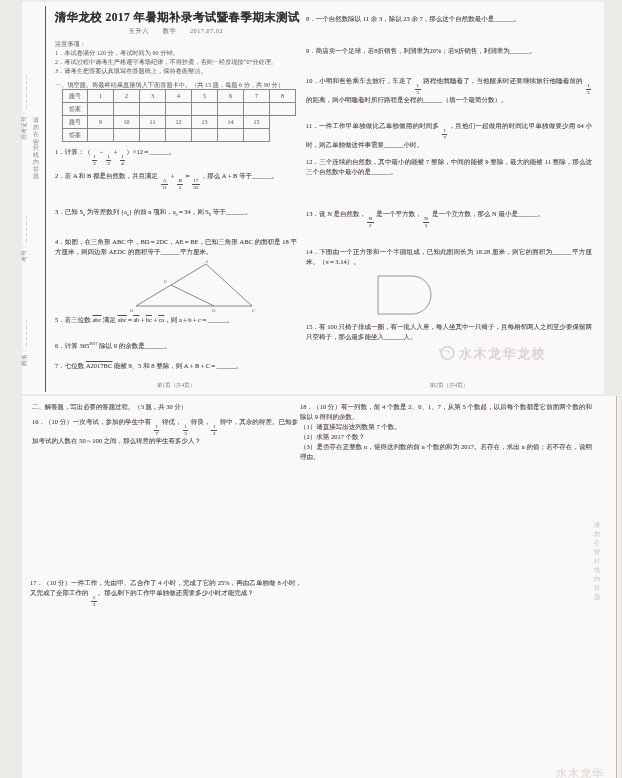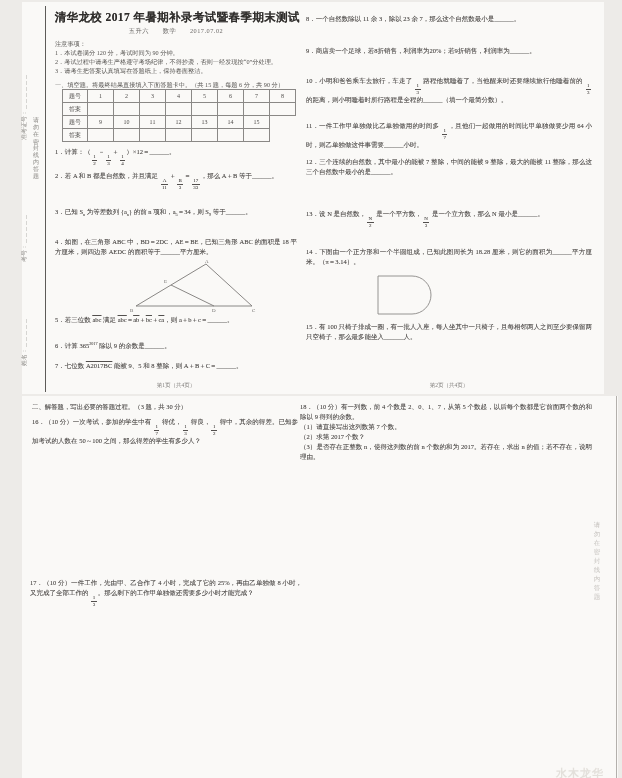--- a/index.html
+++ b/index.html
@@ -196,20 +196,29 @@
   <div class="q" style="left:306px; top:247px; width:286px;">14．下图由一个正方形和一个半圆组成，已知此图周长为 18.28 厘米，则它的面积为______平方厘米。（π＝3.14）。</div>
 
   <div class="fig" style="left:372px; top:272px;">
     <svg width="66" height="46" viewBox="0 0 66 46">
       <path d="M6,4 H40 A19,19 0 0 1 40,42 H6 Z" fill="none" stroke="#8a8886" stroke-width="0.9"></path>
     </svg>
   </div>
 
   <div class="q" style="left:306px; top:322px; width:286px;">15．有 100 只椅子排成一圈，有一批人入座，每人坐其中一只椅子，且每相邻两人之间至少要保留两只空椅子，那么最多能坐入______人。</div>
 
+  <div class="wm" style="left:438px; top:343px;">
+    <span>
+      <svg width="18" height="18" viewBox="0 0 18 18">
+        <circle cx="9.5" cy="10" r="6.3" fill="none" stroke="#d9d5d0" stroke-width="1.7"></circle>
+        <path d="M3.5,9 q-2.5,-1.5 -1.5,-4 M6.5,8.5 a3,3 0 0 1 5,1.5" fill="none" stroke="#d9d5d0" stroke-width="1.2"></path>
+      </svg>
+    </span>
+    <span class="wm-text">水木龙华龙校</span>
+  </div>
 
   <div class="abs footer" style="left:306px; top:382px; width:286px;">第2页（共4页）</div>
 
   <div class="abs q" style="left:32px; top:402px; width:268px; font-size:6.4px;">二、解答题，写出必要的答题过程。（3 题，共 30 分）</div>
 
   <div class="q" style="left:32px; top:417px; width:266px;">16．（10 分）一次考试，参加的学生中有 <span class="fr">
         <span class="fn">1</span>
         <span class="fd">7</span>
       </span> 得优，<span class="fr">
         <span class="fn">1</span>

